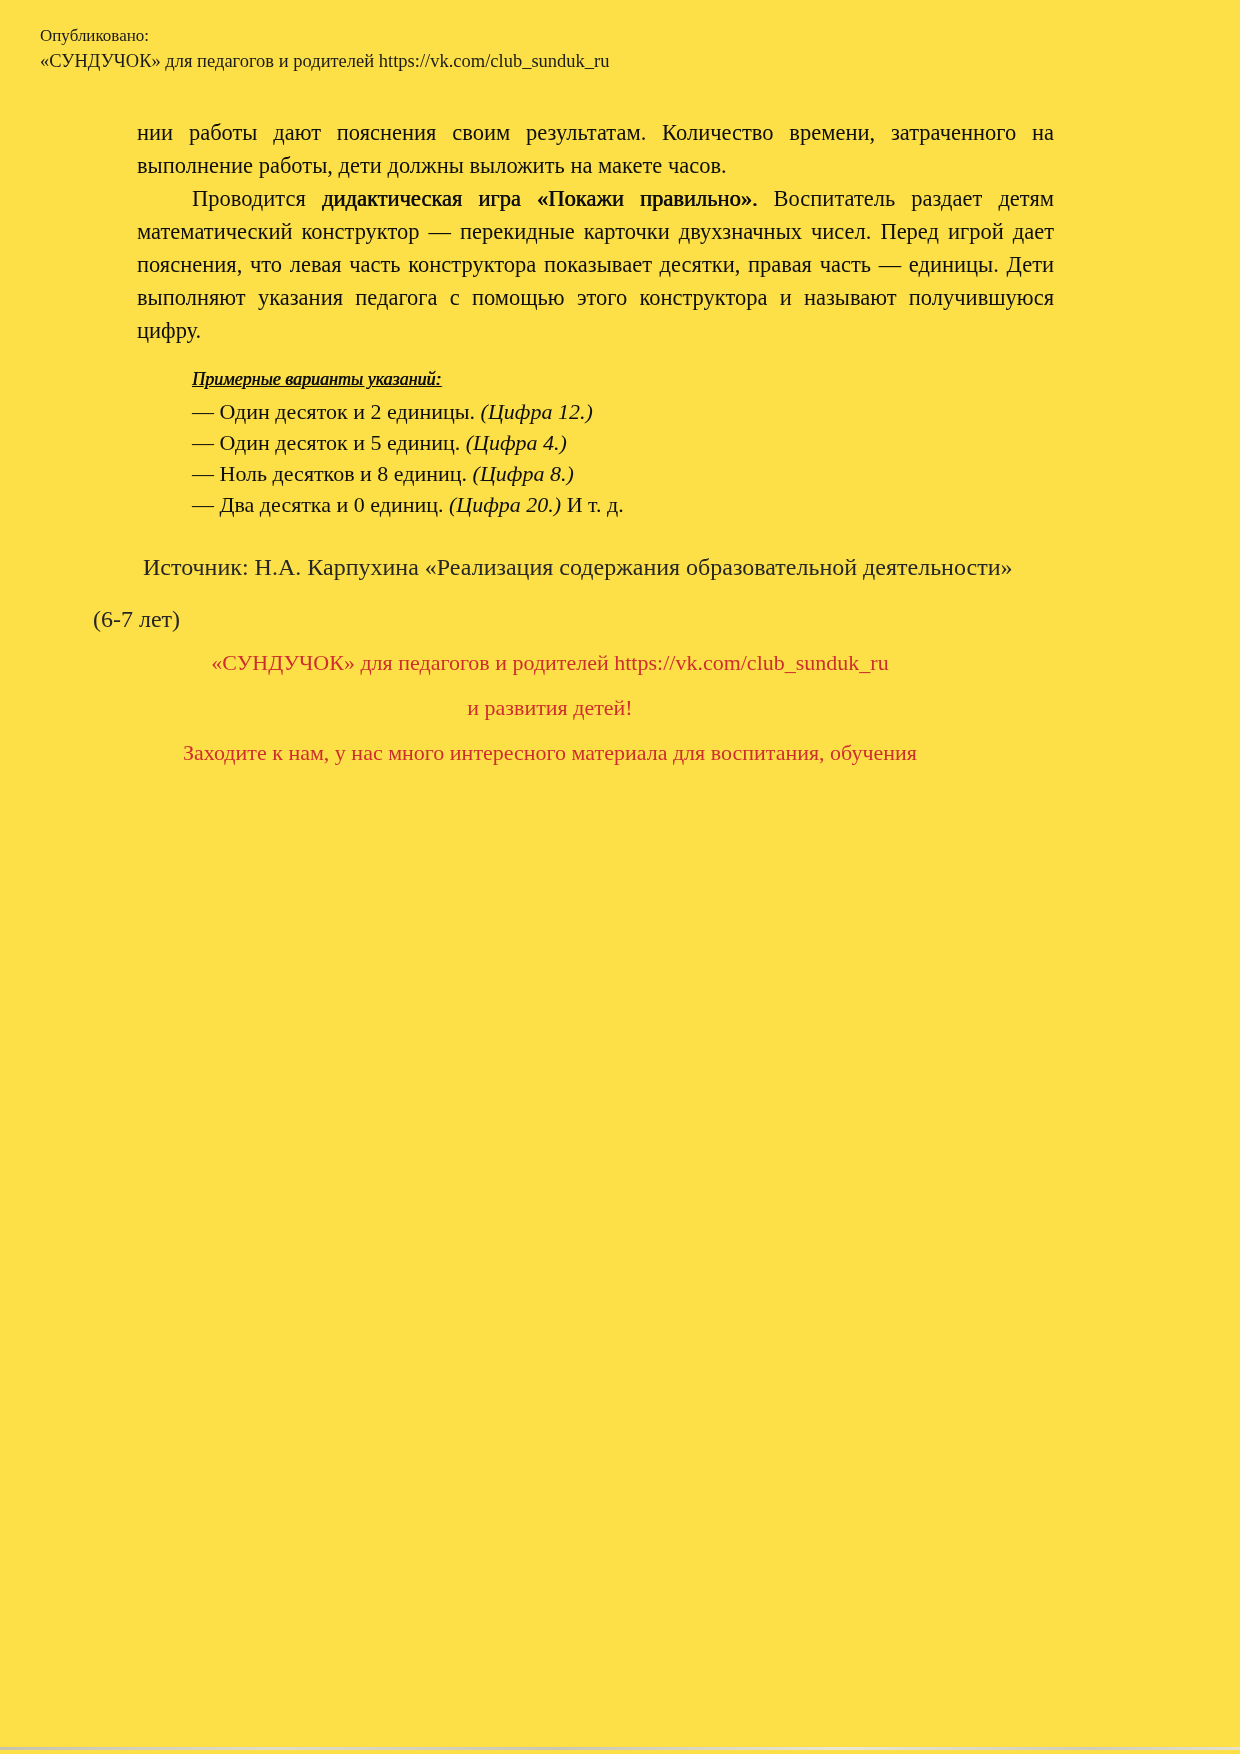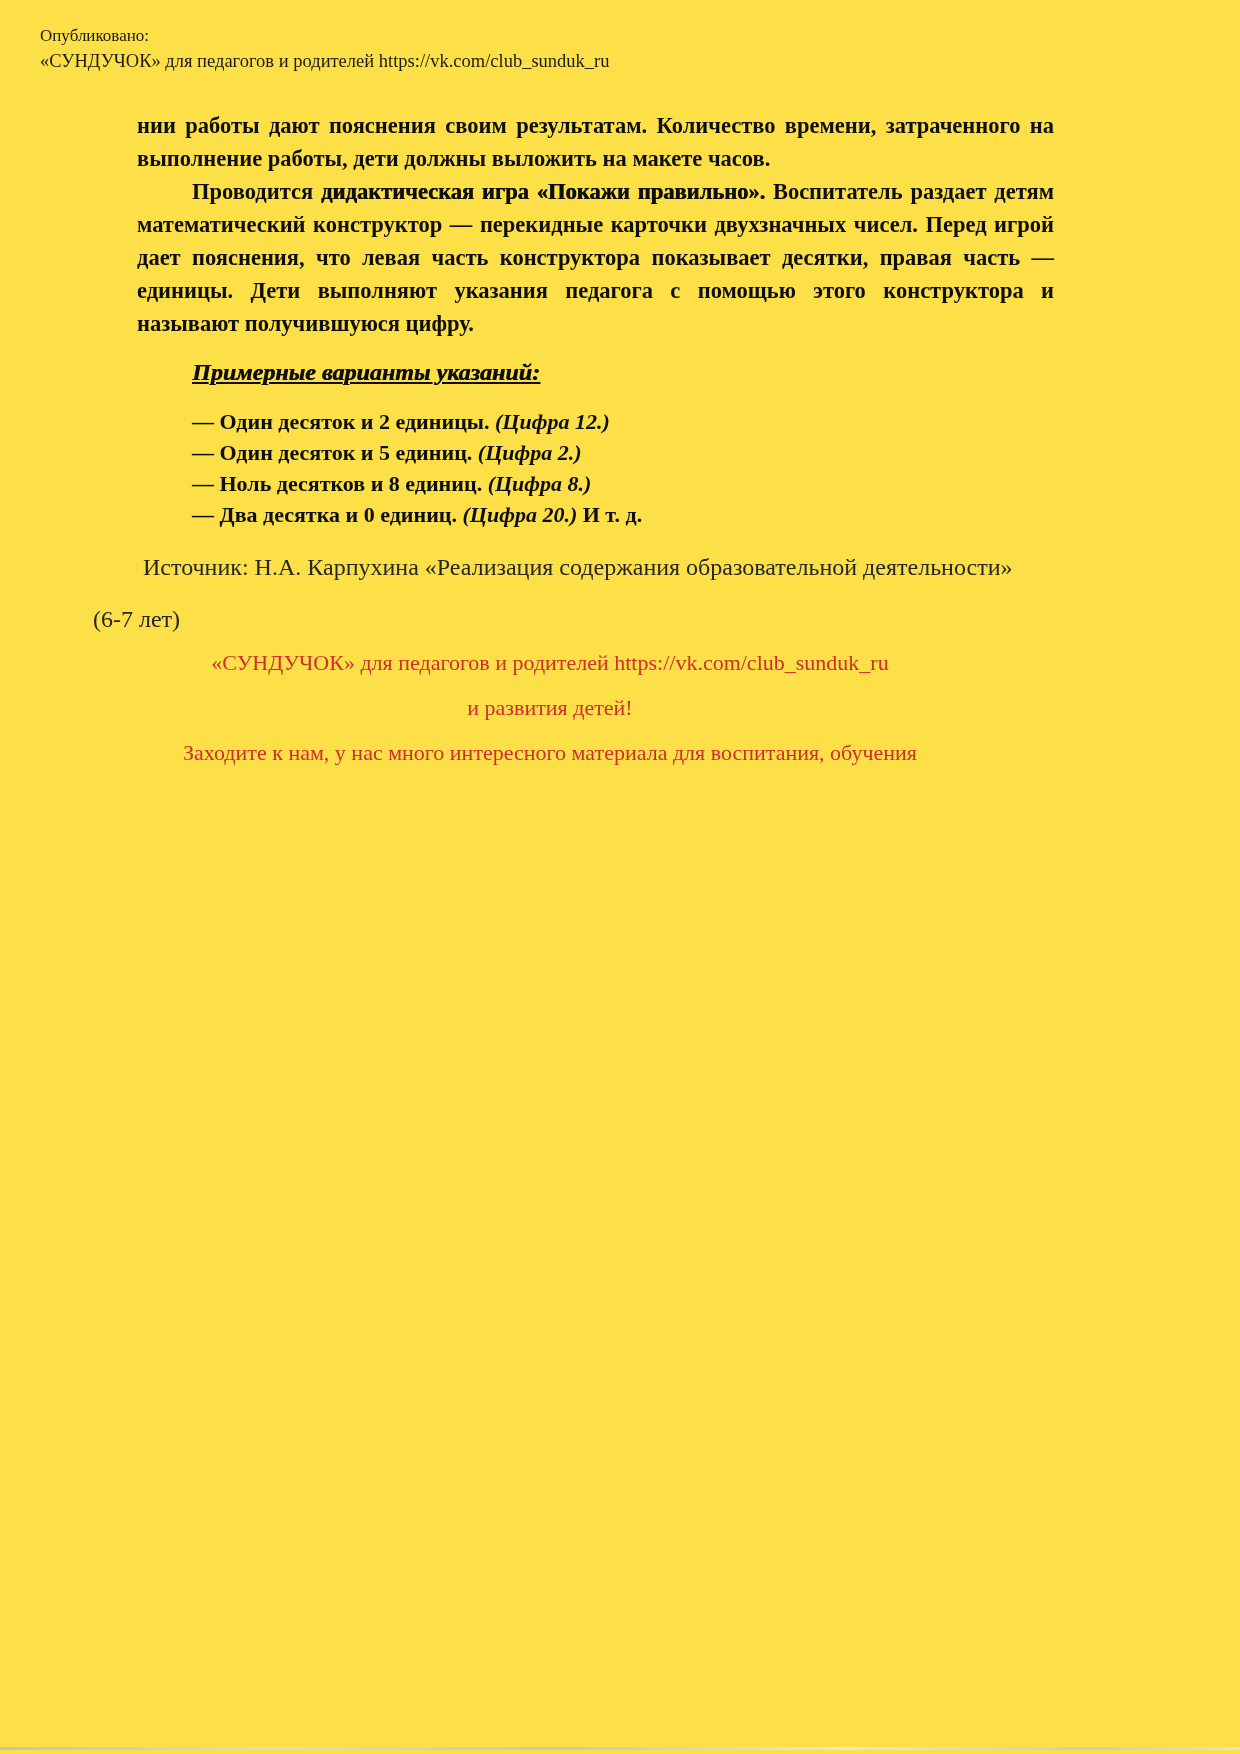--- a/index.html
+++ b/index.html
@@ -17,37 +17,37 @@
   }
 
   
   .pub-header { position:absolute; left:40px; top:24px; color:#1b1b1b; }
   .pub-line1 { font-size:17px; line-height:24px; }
   .pub-line2 { font-size:18.5px; line-height:26px; }
 
   
   .body-text {
     position:absolute;
-    left:137px; top:109px; width:917px;
+    left:137px; top:116px; width:917px;
     font-size:22.5px; line-height:33px;
-    font-weight:bold;
+    font-weight:normal;
     text-align:justify;
     color:#0e0e0e;
   }
   .body-text p { margin:0; }
   .body-text p.indent { text-indent:55px; }
   .xb { text-shadow:0.6px 0 currentColor; }
 
   
   .variants { margin-left:55px; margin-top:16px; text-align:left; }
   .variants-heading {
     font-style:italic;
     text-decoration:underline;
-    margin-bottom:17px;
-    font-size:24px;
+    margin-bottom:0;
+    font-size:18px;
     line-height:33px;
   }
   .variant-item { font-size:22px; line-height:31px; }
   .variant-item .it { font-style:italic;text-align:center; }
 
   
   .source {
     position:absolute;
     left:45px; top:552px; width:1010px;
     font-size:24px; font-weight:normal;
@@ -93,21 +93,21 @@
       <span>Проводится </span><span class="xb">дидактическая игра «Покажи правильно».</span><span> Воспитатель раздает детям математический конструктор — перекидные карточки двухзначных чисел. Перед игрой дает пояснения, что левая часть конструктора показывает десятки, правая часть — единицы. Дети выполняют указания педагога с помощью этого конструктора и называют получившуюся цифру.</span>
     </p>
 
     <div class="variants">
       <div class="variants-heading xb">Примерные варианты указаний:</div>
 
       <div class="variant-item">
         <span>— Один десяток и 2 единицы. </span><span class="it">(Цифра 12.)</span><span></span>
       </div>
       <div class="variant-item">
-        <span>— Один десяток и 5 единиц. </span><span class="it">(Цифра 2.)</span><span></span>
+        <span>— Один десяток и 5 единиц. </span><span class="it">(Цифра 4.)</span><span></span>
       </div>
       <div class="variant-item">
         <span>— Ноль десятков и 8 единиц. </span><span class="it">(Цифра 8.)</span><span></span>
       </div>
       <div class="variant-item">
         <span>— Два десятка и 0 единиц. </span><span class="it">(Цифра 20.)</span><span> И т. д.</span>
       </div>
     </div>
   </section>
 

